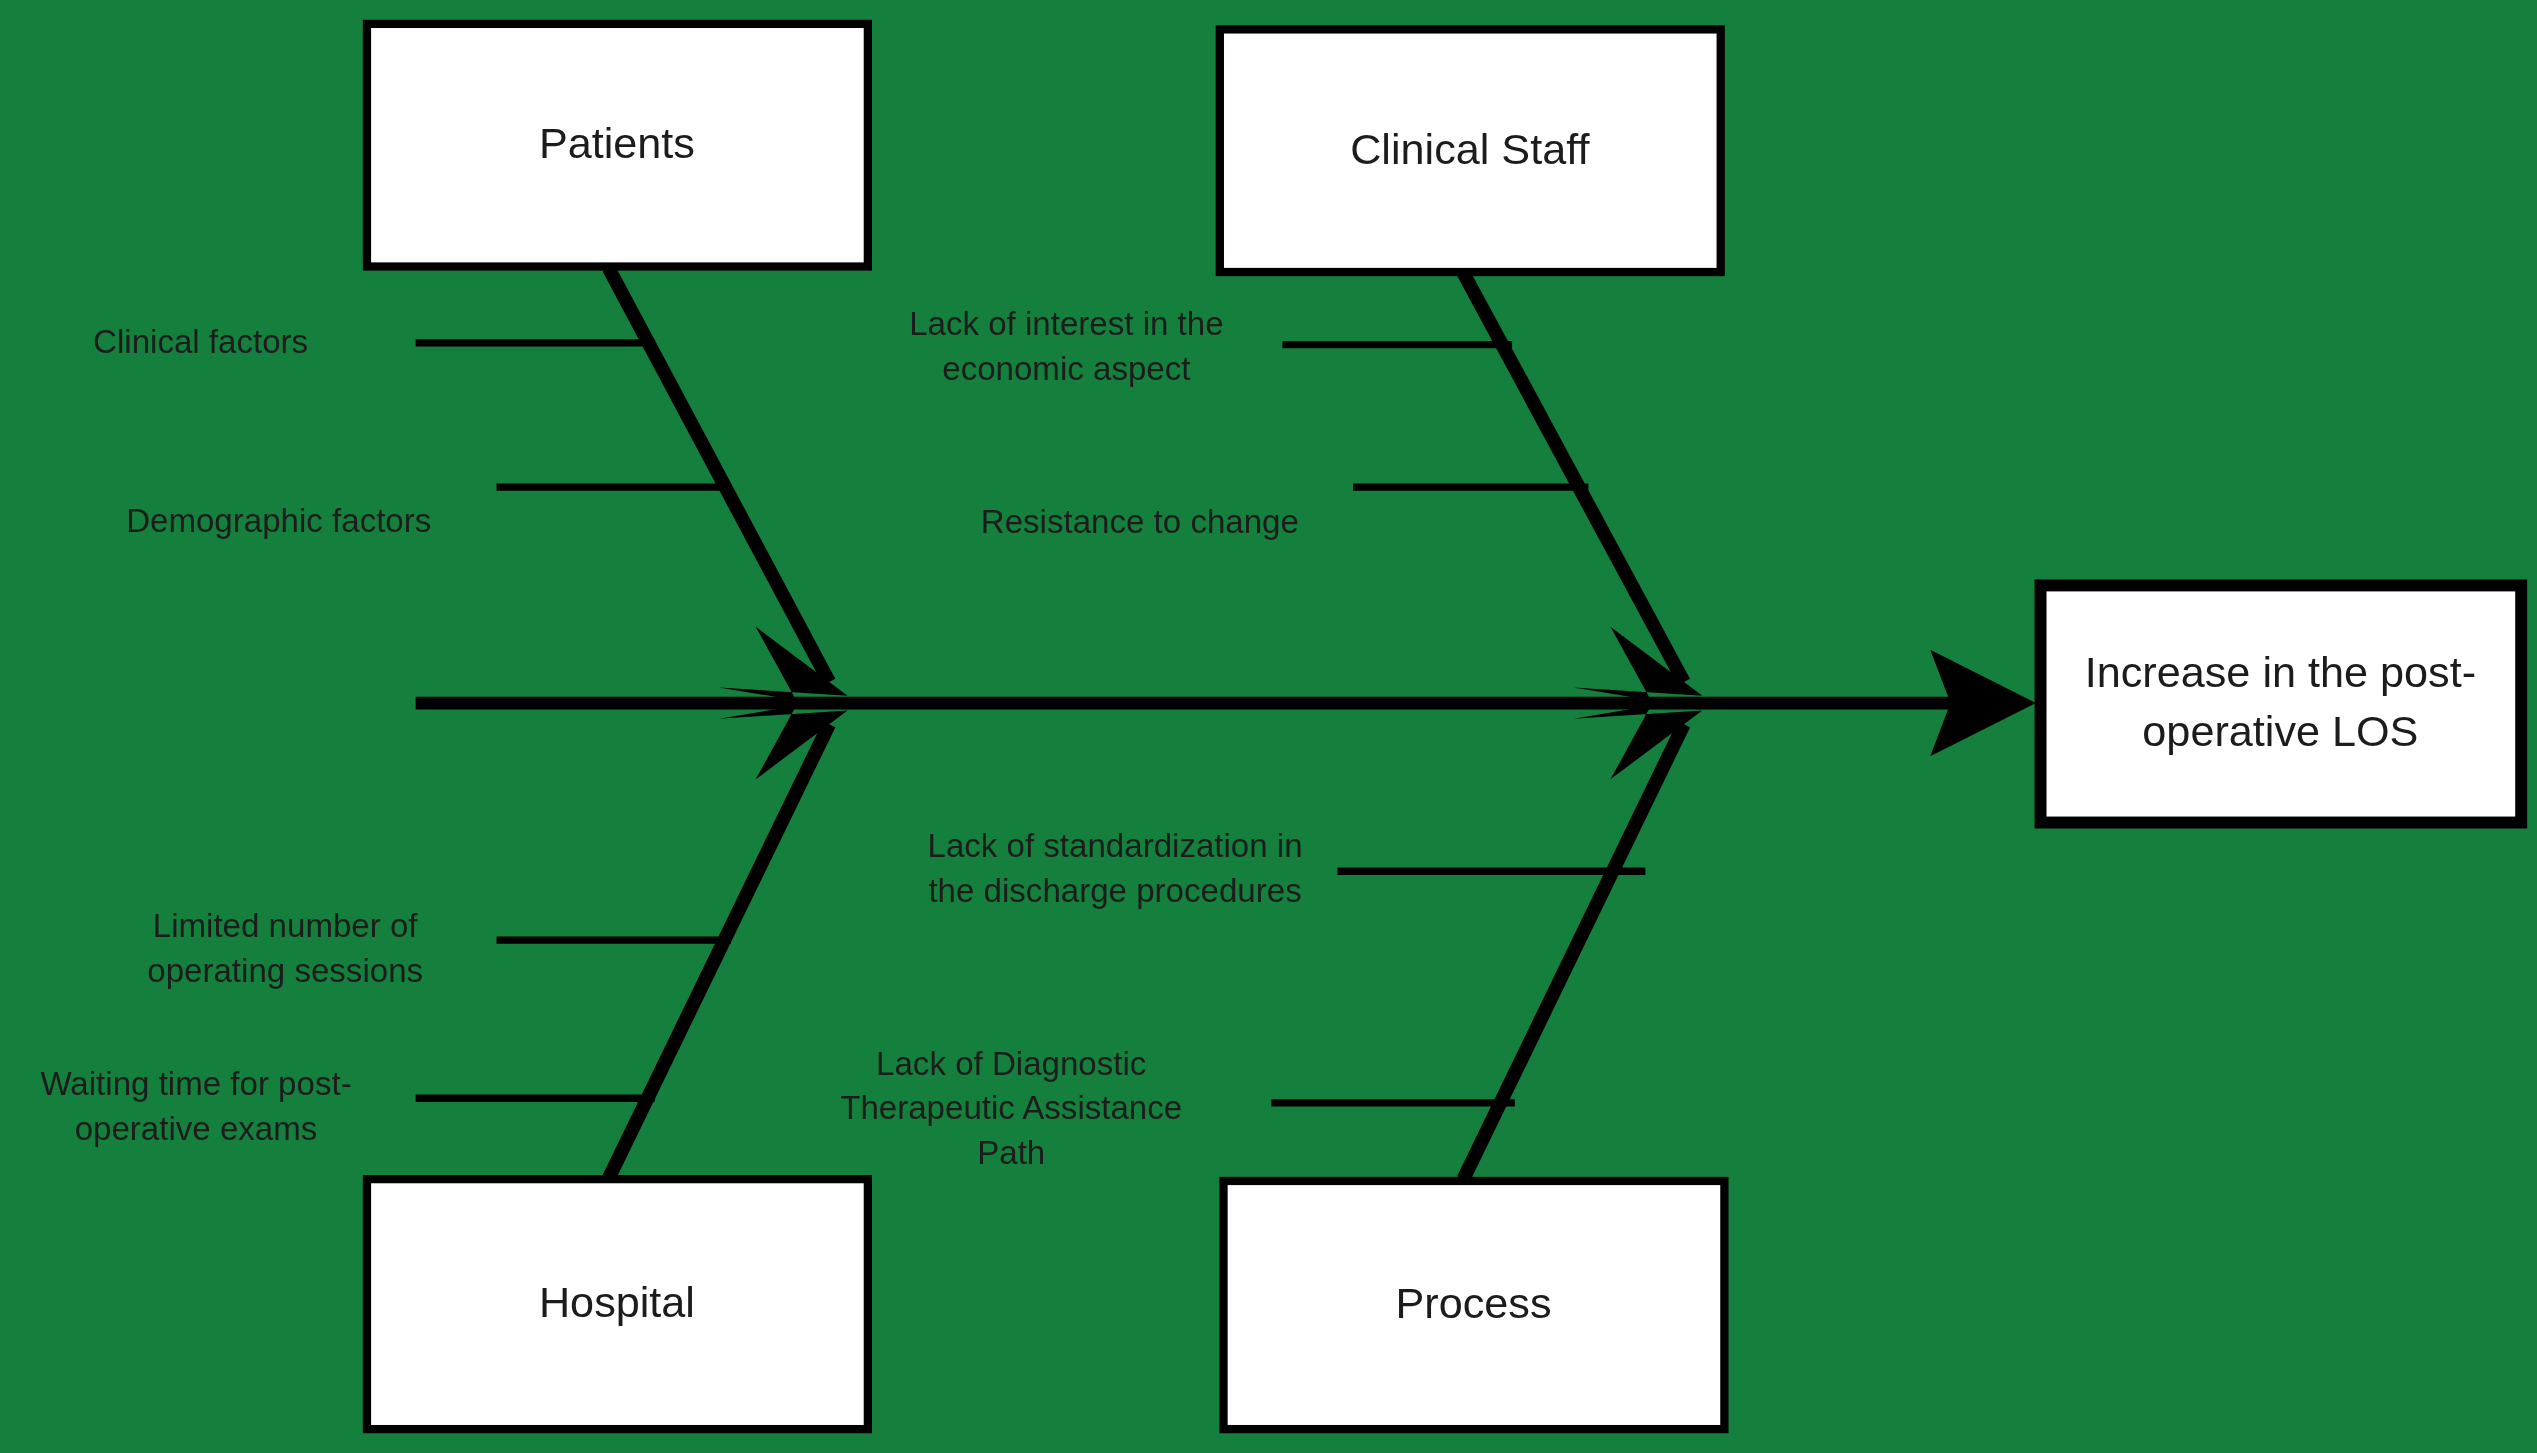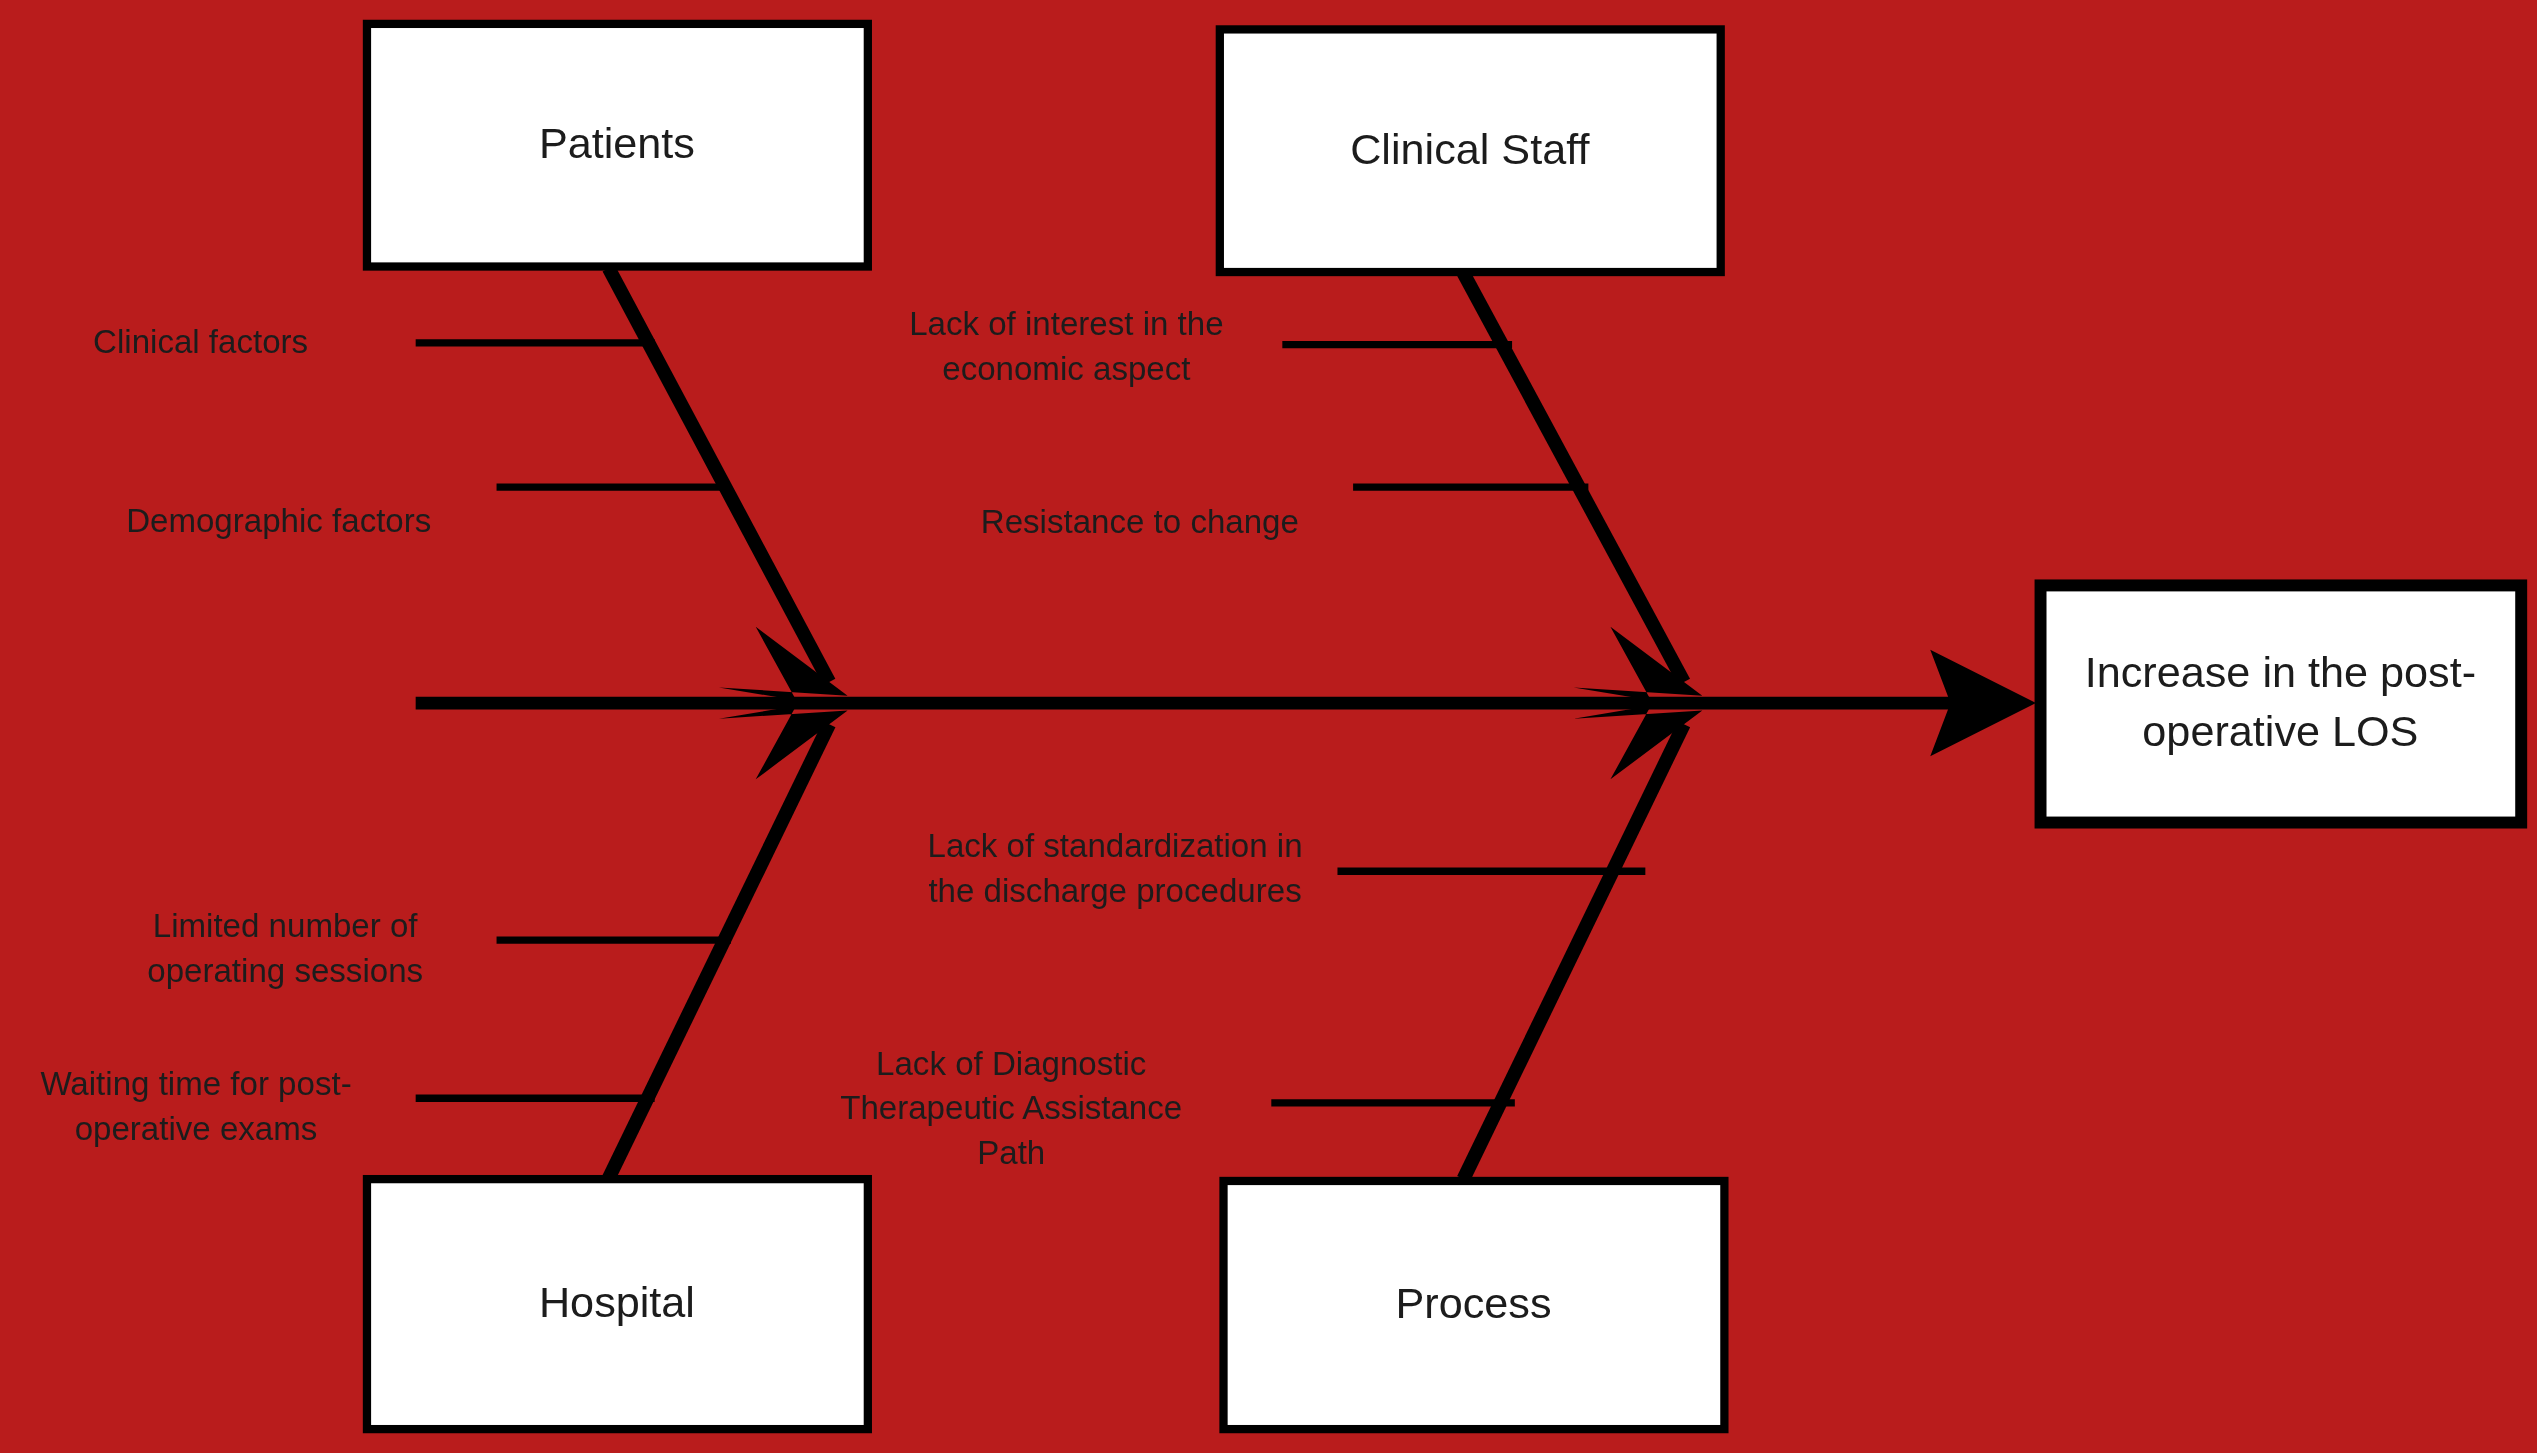--- a/index.html
+++ b/index.html
@@ -11,21 +11,21 @@
   body {
     width: 2538px;
     height: 1453px;
     overflow: hidden;
     font-family: "Liberation Sans", sans-serif;
   }
   #diagram-root {
     position: relative;
     width: 2538px;
     height: 1453px;
-    background: #b91c1c;
+    background: #15803d;
   }
   svg#fishbone {
     position: absolute;
     top: 0;
     left: 0;
     width: 2538px;
     height: 1453px;
     display: block;
   }
   .cat-box-rect {

